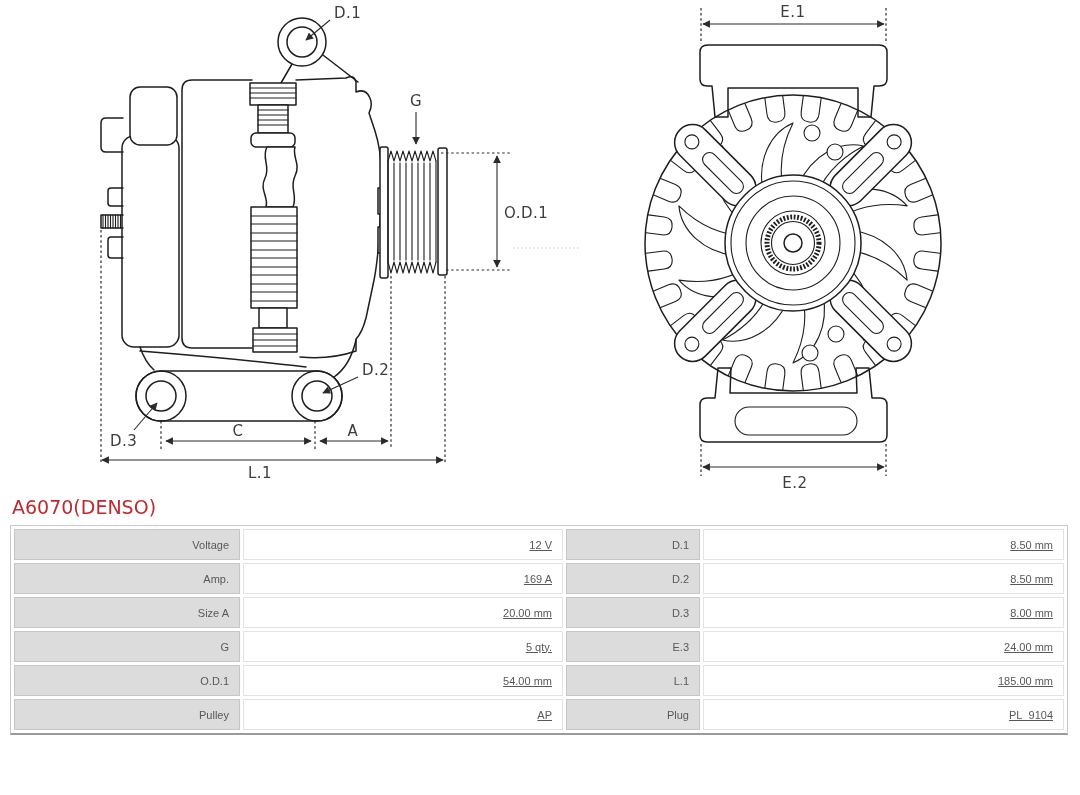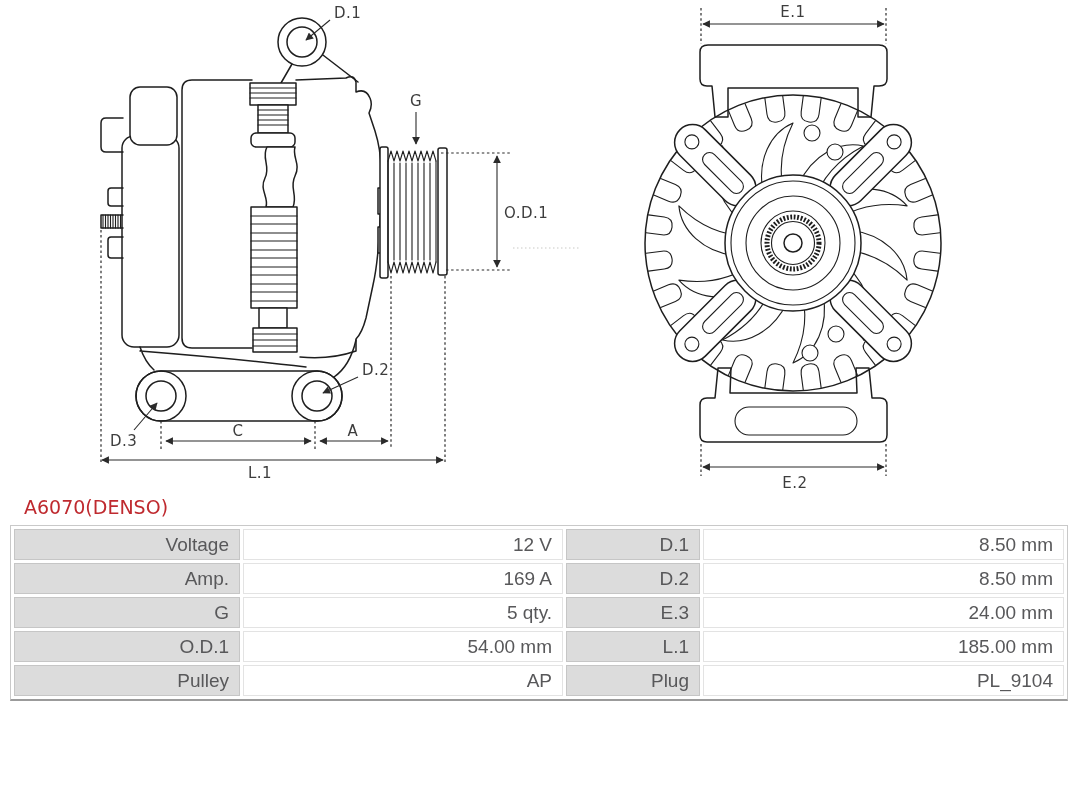--- a/index.html
+++ b/index.html
@@ -7,29 +7,29 @@
         font-family:"Liberation Sans",sans-serif;}
   #drawing{position:absolute;left:0;top:0;}
   .ol{stroke:#1e1e1e;stroke-width:1.5;fill:none;stroke-linejoin:round;stroke-linecap:round;}
   .fw{fill:#ffffff;}
   .thin{stroke-width:1.1;}
   .dim{stroke:#2b2b2b;stroke-width:1.1;fill:none;}
   .dot{stroke:#2b2b2b;stroke-width:1.2;stroke-dasharray:2.5 2.6;fill:none;}
   .faint{stroke:#c9c9c6;stroke-width:1;stroke-dasharray:1.5 2.5;fill:none;}
   .lab{font-family:"DejaVu Sans",sans-serif;font-size:15px;fill:#3d3d3d;letter-spacing:.5px;}
   .mid{text-anchor:middle;}
-  #part-title{position:absolute;left:24px;top:496px;font-family:"DejaVu Sans",sans-serif;
+  #part-title{position:absolute;left:12px;top:496px;font-family:"DejaVu Sans",sans-serif;
         font-size:19px;color:#bf2a2f;}
   #spec-wrap{position:absolute;left:10px;top:525px;width:1056px;
         border:1px solid #c9c9c9;border-bottom:2px solid #9b9b9b;background:#fff;}
   #spec-wrap table{border-collapse:separate;border-spacing:3px;width:100%;table-layout:fixed;}
-  #spec-wrap td{height:29px;font-size:19px;color:#58585a;text-align:right;
+  #spec-wrap td{height:29px;font-size:11px;color:#58585a;text-align:right;
         padding:0 10px 0 0;vertical-align:middle;}
   td.lbl{background:#dcdcdc;border:1px solid #c6c6c6;}
-  td.val{background:#ffffff;border:1px solid #e3e3e3;}
+  td.val{background:#ffffff;border:1px solid #e3e3e3;text-decoration:underline;}
 </style>
 </head>
 <body>
 
 <div id="page">
 
 <svg id="drawing" width="1080" height="500" viewBox="0 0 1080 500">
   <defs>
     <marker id="ah" viewBox="0 0 10 10" refX="9" refY="5" markerWidth="9" markerHeight="7" orient="auto-start-reverse">
       <path d="M0,0 L10,5 L0,10 Z" fill="#2b2b2b"></path>
@@ -218,20 +218,26 @@
         <td class="lbl">D.1</td>
         <td class="val">8.50 mm</td>
       </tr>
       <tr>
         <td class="lbl">Amp.</td>
         <td class="val">169 A</td>
         <td class="lbl">D.2</td>
         <td class="val">8.50 mm</td>
       </tr>
       <tr>
+        <td class="lbl">Size A</td>
+        <td class="val">20.00 mm</td>
+        <td class="lbl">D.3</td>
+        <td class="val">8.00 mm</td>
+      </tr>
+      <tr>
         <td class="lbl">G</td>
         <td class="val">5 qty.</td>
         <td class="lbl">E.3</td>
         <td class="val">24.00 mm</td>
       </tr>
       <tr>
         <td class="lbl">O.D.1</td>
         <td class="val">54.00 mm</td>
         <td class="lbl">L.1</td>
         <td class="val">185.00 mm</td>

